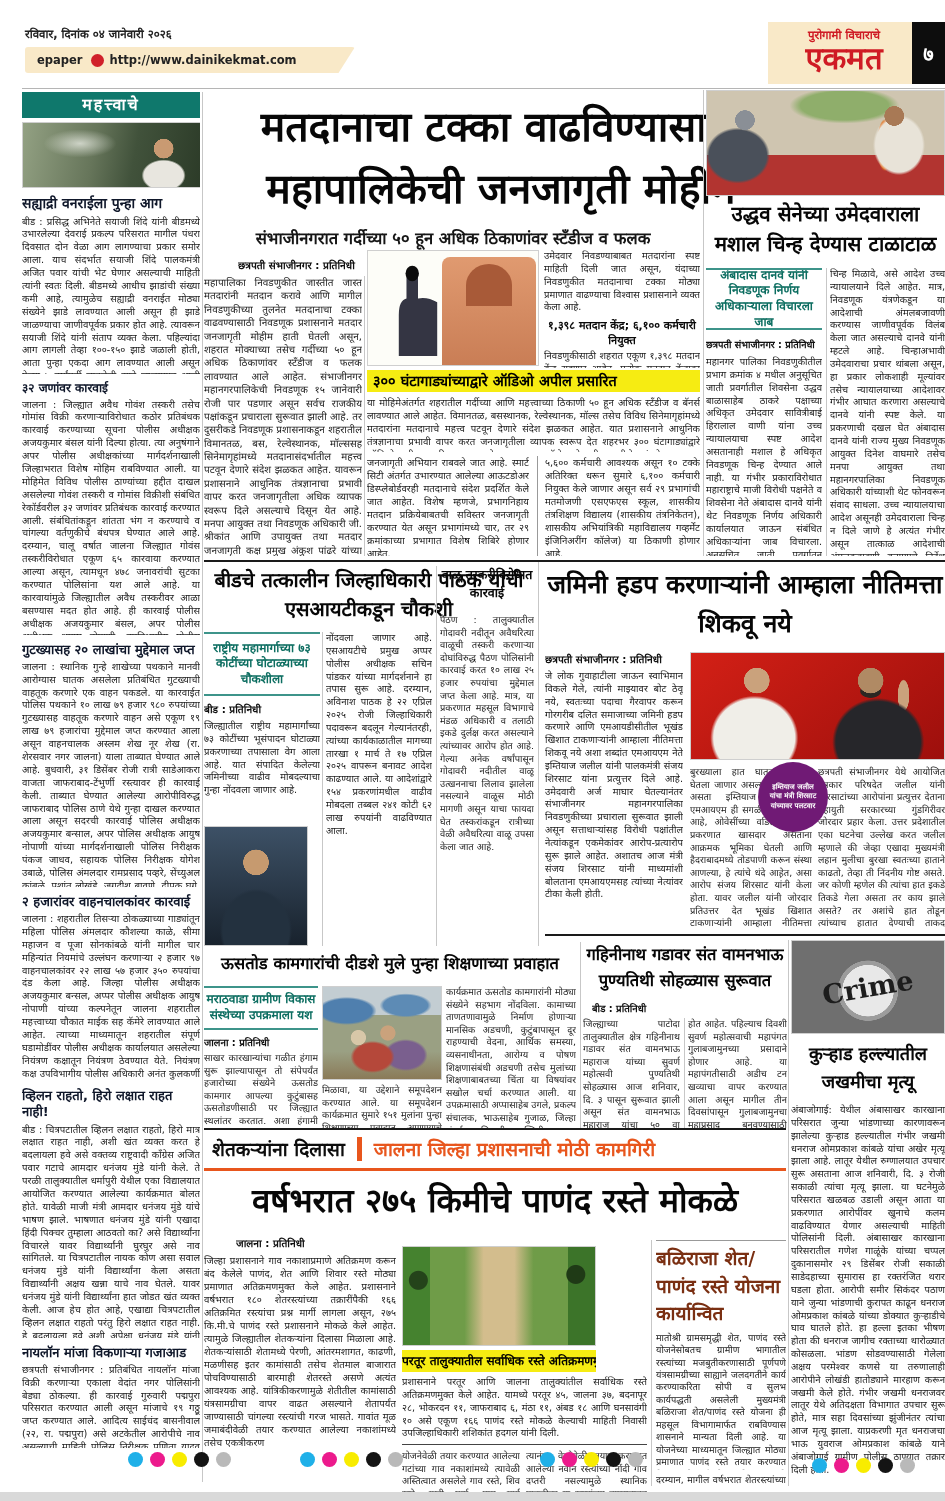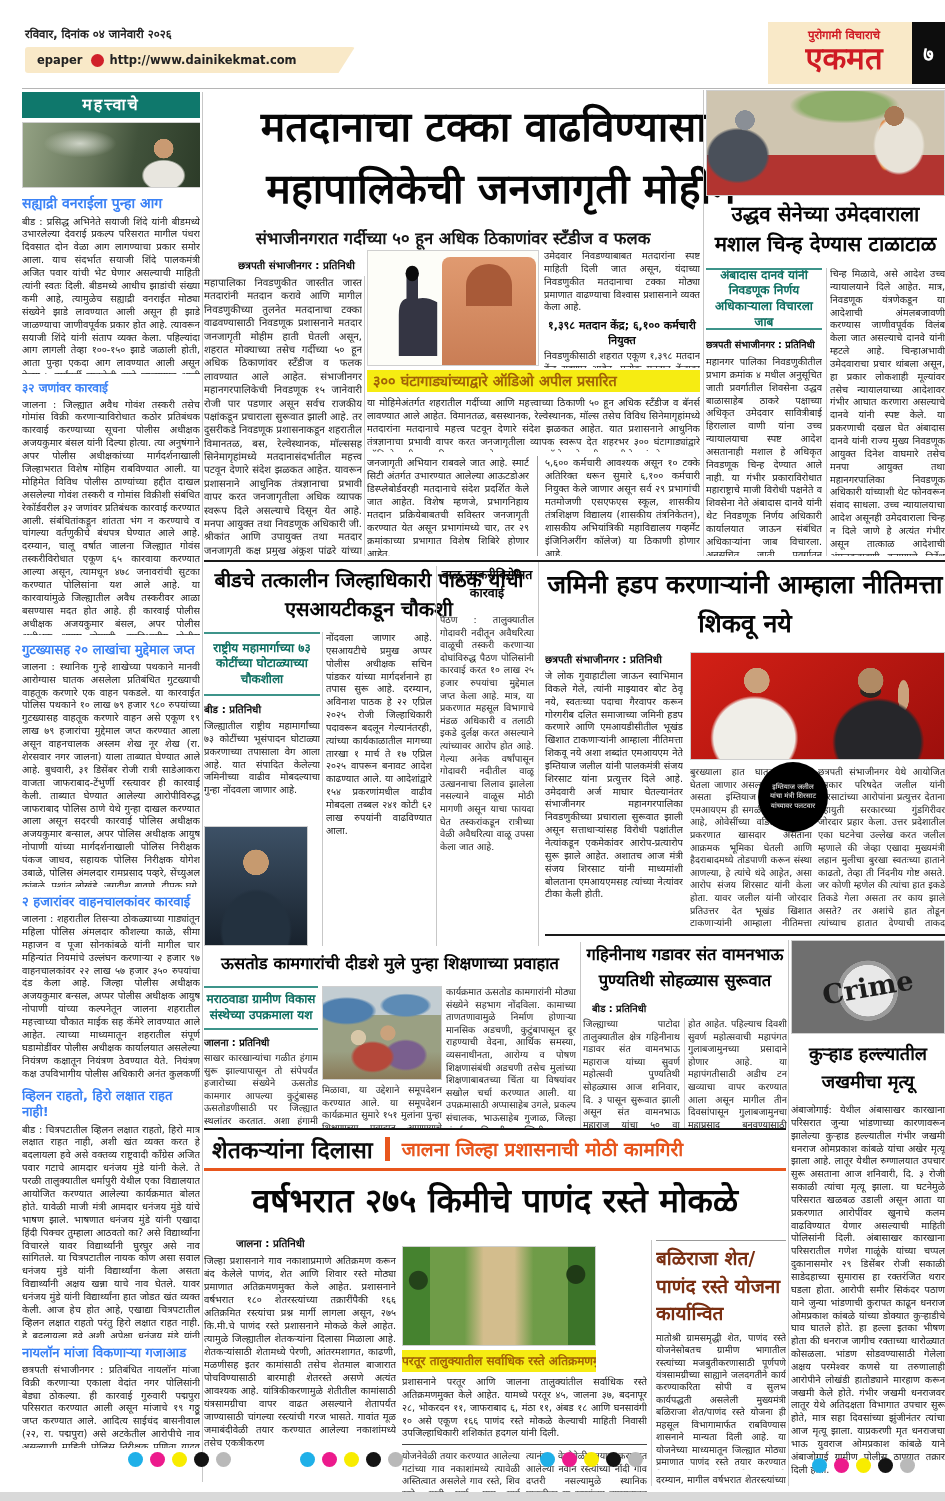--- a/index.html
+++ b/index.html
@@ -8,28 +8,28 @@
   .a{position:absolute;box-sizing:border-box;}
   .jt{font-size:10px;line-height:1.34;text-align:justify;color:#1c1c1c;overflow:hidden;}
   .hd{font-weight:700;color:#070707;text-align:center;overflow:hidden;line-height:1.45;}
   .by{font-weight:700;font-size:10.3px;color:#111;white-space:nowrap;overflow:hidden;}
   .tealhead{color:#0d6e61;font-weight:700;text-align:center;border-top:2px solid #3d948a;
             border-bottom:2px solid #3d948a;display:flex;align-items:center;justify-content:center;
             padding:2px 1px;overflow:hidden;line-height:1.3;}
   .vline{background:#c7c7c7;width:1px;}
   .hline{background:#1a1a1a;}
   .photo{border:1px solid #cfcfcf;overflow:hidden;}
-  .ystrip{background:#f6ec12;font-weight:700;color:#a16207;overflow:hidden;white-space:nowrap;}
+  .ystrip{background:#f6ec12;font-weight:700;color:#000000;overflow:hidden;white-space:nowrap;}
   .dots{display:flex;gap:7px;}
   .dot{width:15px;height:15px;border-radius:50%;}
   .imp-title{height:26px;background:#0f786c;color:#fff;font-weight:700;font-size:16px;
              line-height:26px;text-align:center;letter-spacing:2px;}
-  .imp-h{font-weight:700;color:#3b82f6;line-height:1.25;margin:7px 0 3px 0;overflow:hidden;}
+  .imp-h{font-weight:700;color:#0f172a;line-height:1.25;margin:7px 0 3px 0;overflow:hidden;}
   .impbody{font-size:9.7px;line-height:1.33;text-align:justify;color:#1c1c1c;overflow:hidden;}
-  .badge{border-radius:50%;background:#000000;color:#ffffff;font-weight:400;font-size:7px;
+  .badge{border-radius:50%;background:#701a75;color:#ffffff;font-weight:700;font-size:7px;
          line-height:1.35;display:flex;align-items:center;justify-content:center;text-align:center;
          padding:8px;z-index:3;}
 </style>
 </head>
 <body>
 
 <div class="sheet">
 
   <div class="a" style="left:25px;top:26px;width:310px;height:17px;font-size:11.5px;font-weight:700;color:#222;">रविवार, दिनांक ०४ जानेवारी २०२६</div>
 
@@ -185,21 +185,21 @@
         radial-gradient(circle 44px at 50% 54%, #e8e8e8 0 58%, #9c9c9c 59% 68%, #6f6f6f 69% 100%),
         linear-gradient(120deg,#3c3c3c,#8a8a8a 50%,#2e2e2e);">
     <span style="font-size:27px;font-weight:800;color:#1d1d1d;transform:rotate(-10deg);font-family:'DejaVu Serif','Liberation Serif',serif;">Crime</span>
   </div>
   <div class="a hd" style="left:791px;top:1040px;width:154px;height:58px;font-size:18px;line-height:1.55;">कुऱ्हाड हल्ल्यातील जखमीचा मृत्यू</div>
   <div class="a jt" style="left:791px;top:1104px;width:154px;height:380px;font-size:9.6px;">अंबाजोगाई: येथील अंबासाखर कारखाना परिसरात जुन्या भांडणाच्या कारणावरून झालेल्या कुऱ्हाड हल्ल्यातील गंभीर जखमी धनराज ओमप्रकाश कांबळे यांचा अखेर मृत्यू झाला आहे. लातूर येथील रुग्णालयात उपचार सुरू असताना आज शनिवारी, दि. ३ रोजी सकाळी त्यांचा मृत्यू झाला. या घटनेमुळे परिसरात खळबळ उडाली असून आता या प्रकरणात आरोपींवर खुनाचे कलम वाढविण्यात येणार असल्याची माहिती पोलिसांनी दिली. अंबासाखर कारखाना परिसरातील गणेश गाळूंके यांच्या चप्पल दुकानासमोर २९ डिसेंबर रोजी सकाळी साडेदहाच्या सुमारास हा रक्तरंजित थरार घडला होता. आरोपी समीर सिकंदर पठाण याने जुन्या भांडणाची कुरापत काढून धनराज ओमप्रकाश कांबळे यांच्या डोक्यात कुऱ्हाडीचे घाव घातले होते. हा हल्ला इतका भीषण होता की धनराज जागीच रक्ताच्या थारोळ्यात कोसळला. भांडण सोडवण्यासाठी गेलेला अक्षय परमेश्वर कणसे या तरुणालाही आरोपीने लोखंडी हातोड्याने मारहाण करून जखमी केले होते. गंभीर जखमी धनराजवर लातूर येथे अतिदक्षता विभागात उपचार सुरू होते, मात्र सहा दिवसांच्या झुंजीनंतर त्यांचा आज मृत्यू झाला. याप्रकरणी मृत धनराजचा भाऊ युवराज ओमप्रकाश कांबळे याने अंबाजोगाई ग्रामीण पोलीस ठाण्यात तक्रार दिली होती.</div>
 
   <div class="a hline" style="left:204px;top:1128px;width:582px;height:2px;"></div>
 
   <div class="a" style="left:204px;top:1132px;width:582px;height:34px;display:flex;align-items:center;padding-left:8px;overflow:hidden;">
-    <span style="font-size:23px;font-weight:800;color:#0d0d0d;white-space:nowrap;">शेतकऱ्यांना दिलासा</span>
+    <span style="font-size:19px;font-weight:800;color:#0d0d0d;white-space:nowrap;">शेतकऱ्यांना दिलासा</span>
     <span style="display:inline-block;width:5px;height:24px;background:#e8561d;margin:0 12px;"></span>
     <span style="font-size:19px;font-weight:800;color:#e8561d;white-space:nowrap;">जालना जिल्हा प्रशासनाची मोठी कामगिरी</span>
   </div>
   <div class="a" style="left:204px;top:1168px;width:582px;height:3px;background:#e8561d;"></div>
 
   <div class="a hd" style="left:204px;top:1176px;width:582px;height:54px;font-size:33px;line-height:1.5;">वर्षभरात २७५ किमीचे पाणंद रस्ते मोकळे</div>
   <div class="a by" style="left:236px;top:1236px;width:140px;height:14px;">जालना : प्रतिनिधी</div>
   <div class="a jt" style="left:204px;top:1254px;width:192px;height:212px;font-size:9.7px;">जिल्हा प्रशासनाने गाव नकाशाप्रमाणे अतिक्रमण करून बंद केलेले पाणंद, शेत आणि शिवार रस्ते मोठ्या प्रमाणात अतिक्रमणमुक्त केले आहेत. प्रशासनाने वर्षभरात १८० शेतरस्त्यांच्या तक्रारींपैकी १६६ अतिक्रमित रस्त्यांचा प्रश्न मार्गी लागला असून, २७५ कि.मी.चे पाणंद रस्ते प्रशासनाने मोकळे केले आहेत. त्यामुळे जिल्ह्यातील शेतकऱ्यांना दिलासा मिळाला आहे. शेतकऱ्यांसाठी शेतामध्ये पेरणी, आंतरमशागत, काढणी, मळणीसह इतर कामांसाठी तसेच शेतमाल बाजारात पोचविण्यासाठी बारमाही शेतरस्ते असणे अत्यंत आवश्यक आहे. यांत्रिकीकरणामुळे शेतीतील कामांसाठी यंत्रसामग्रीचा वापर वाढत असल्याने शेतापर्यंत जाण्यासाठी चांगल्या रस्त्यांची गरज भासते. गावांत मूळ जमाबंदीवेळी तयार करण्यात आलेल्या नकाशांमध्ये तसेच एकत्रीकरण</div>
 
   <div class="a photo" style="left:402px;top:1246px;width:194px;height:100px;background:

